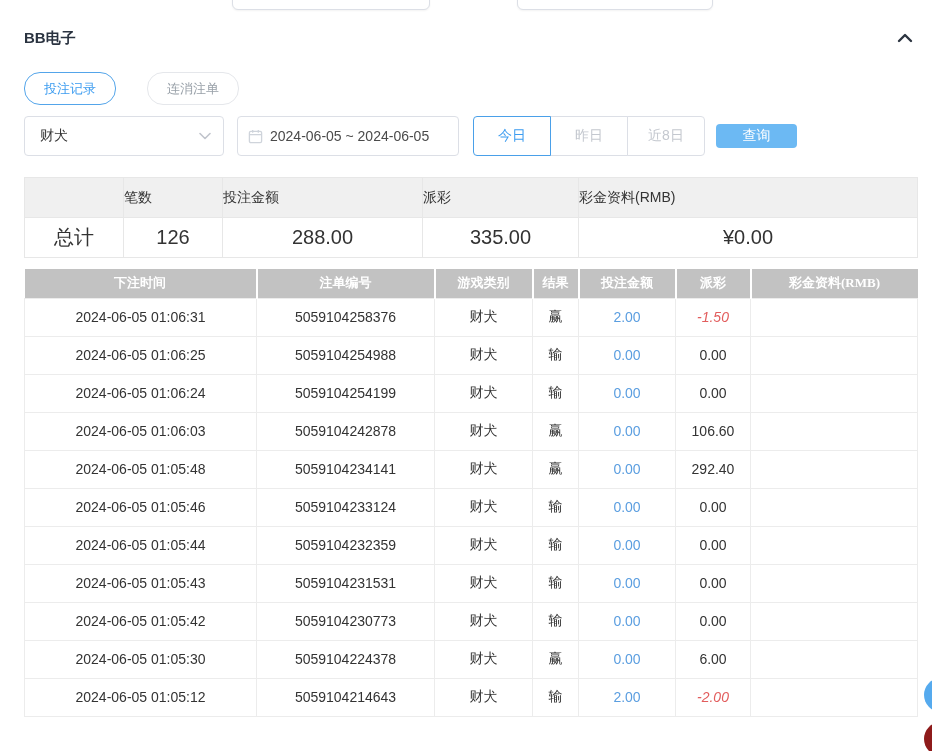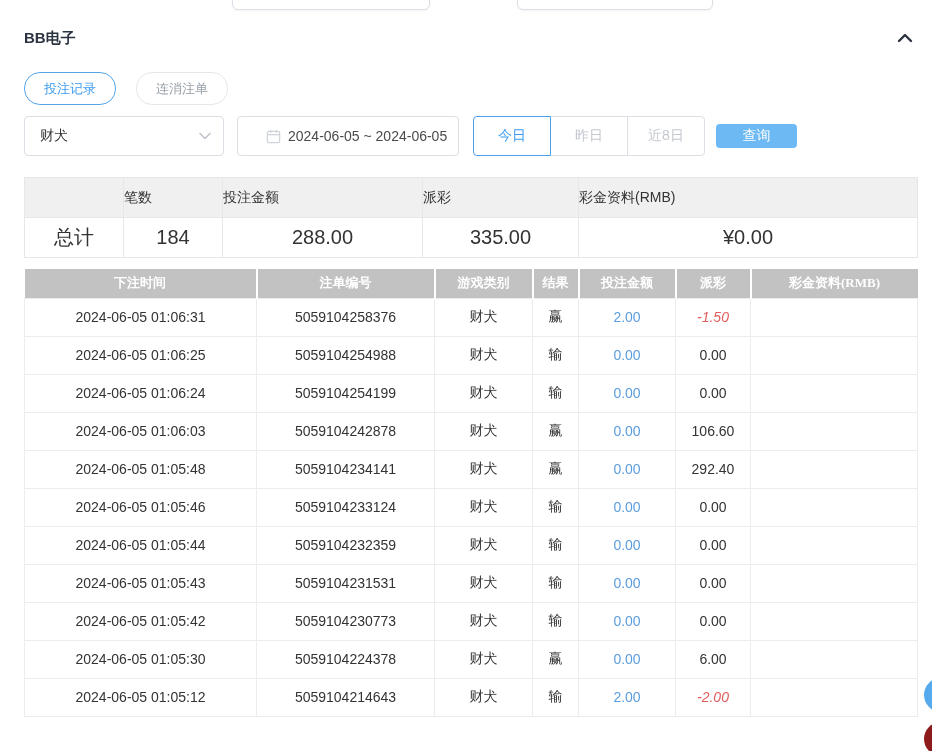--- a/index.html
+++ b/index.html
@@ -22,32 +22,32 @@
   .top-input.one{left:232px;width:198px;}
   .top-input.two{left:517px;width:196px;}
 
   
   .panel-head{position:absolute;top:28px;left:24px;right:15px;height:20px;
     display:flex;align-items:center;justify-content:space-between;}
   .panel-title{font-size:15px;font-weight:bold;color:#2a3340;}
   .collapse-btn{width:24px;height:20px;display:flex;align-items:center;justify-content:center;cursor:pointer;}
 
   
-  .tabs{position:absolute;top:72px;left:24px;display:flex;gap:20px;}
+  .tabs{position:absolute;top:72px;left:24px;display:flex;gap:31px;}
   .tab{height:33px;padding:0 19px;border-radius:16px;background:#fff;display:flex;align-items:center;
     font-size:13px;border:1px solid #e5e7eb;color:#98a0a8;cursor:pointer;}
   .tab.active{border-color:#54a5ea;color:#3c9cf0;}
 
   
   .filters{position:absolute;top:116px;left:24px;display:flex;align-items:center;}
   .game-select{width:200px;height:40px;border:1px solid var(--ctl-border);border-radius:4px;background:#fff;
     display:flex;align-items:center;justify-content:space-between;padding:0 12px 0 15px;cursor:pointer;}
   .game-select .val{font-size:14px;color:var(--text-dark);}
   .date-picker{margin-left:13px;width:222px;height:40px;border:1px solid var(--ctl-border);border-radius:4px;
-    background:#fff;display:flex;align-items:center;padding:0 28px;cursor:pointer;}
+    background:#fff;display:flex;align-items:center;padding:0 10px;cursor:pointer;}
   .date-picker .val{font-size:14px;color:#4a4a4a;margin-left:7px;white-space:nowrap;}
   .range-group{margin-left:14px;display:flex;}
   .range-btn{width:78px;height:40px;background:#fff;border:1px solid var(--ctl-border);margin-left:-1px;
     font-size:14px;color:#c4c8cf;cursor:pointer;position:relative;}
   .range-btn:first-child{margin-left:0;border-radius:4px 0 0 4px;}
   .range-btn:last-child{border-radius:0 4px 4px 0;}
   .range-btn.active{border-color:#4aa0e9;color:#3c9cf0;z-index:2;}
   .search-btn{margin-left:11px;width:81px;height:24px;border:none;border-radius:4px;
     background:var(--accent-blue);color:#fff;font-size:14px;cursor:pointer;}
 
@@ -147,21 +147,21 @@
             <th></th>
             <th>笔数</th>
             <th>投注金额</th>
             <th>派彩</th>
             <th>彩金资料(RMB)</th>
           </tr>
         </thead>
       <tbody>
         <tr>
           <td>总计</td>
-          <td>184</td>
+          <td>126</td>
           <td>288.00</td>
           <td>335.00</td>
           <td>¥0.00</td>
         </tr>
       </tbody>
     </table>
   </div>
 
   <div class="records-wrap">
     <table class="records-table">

